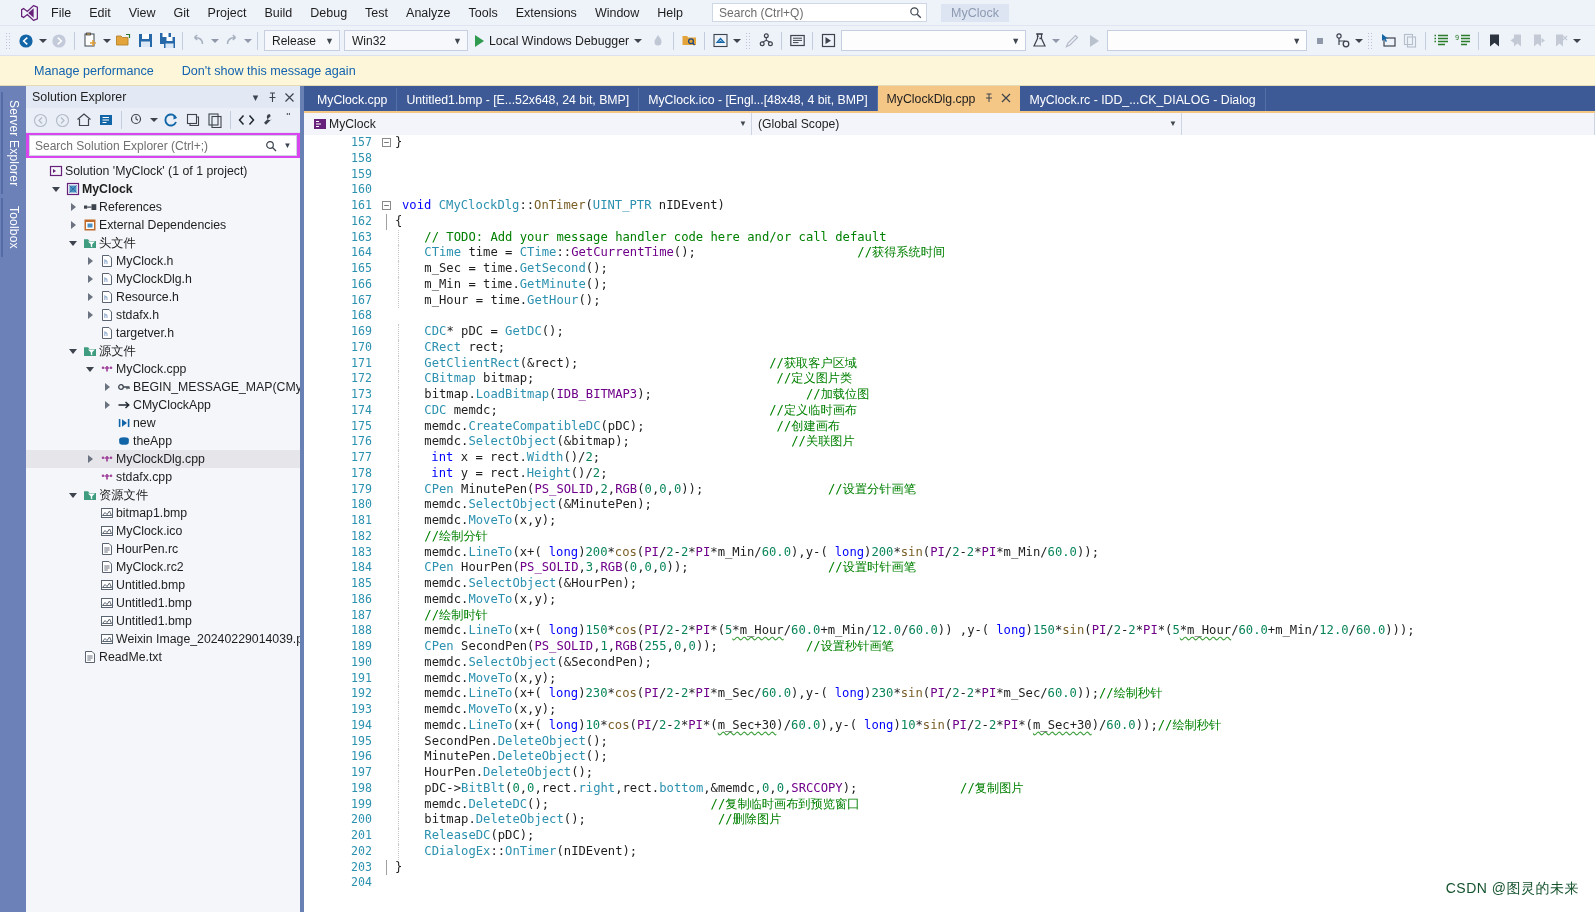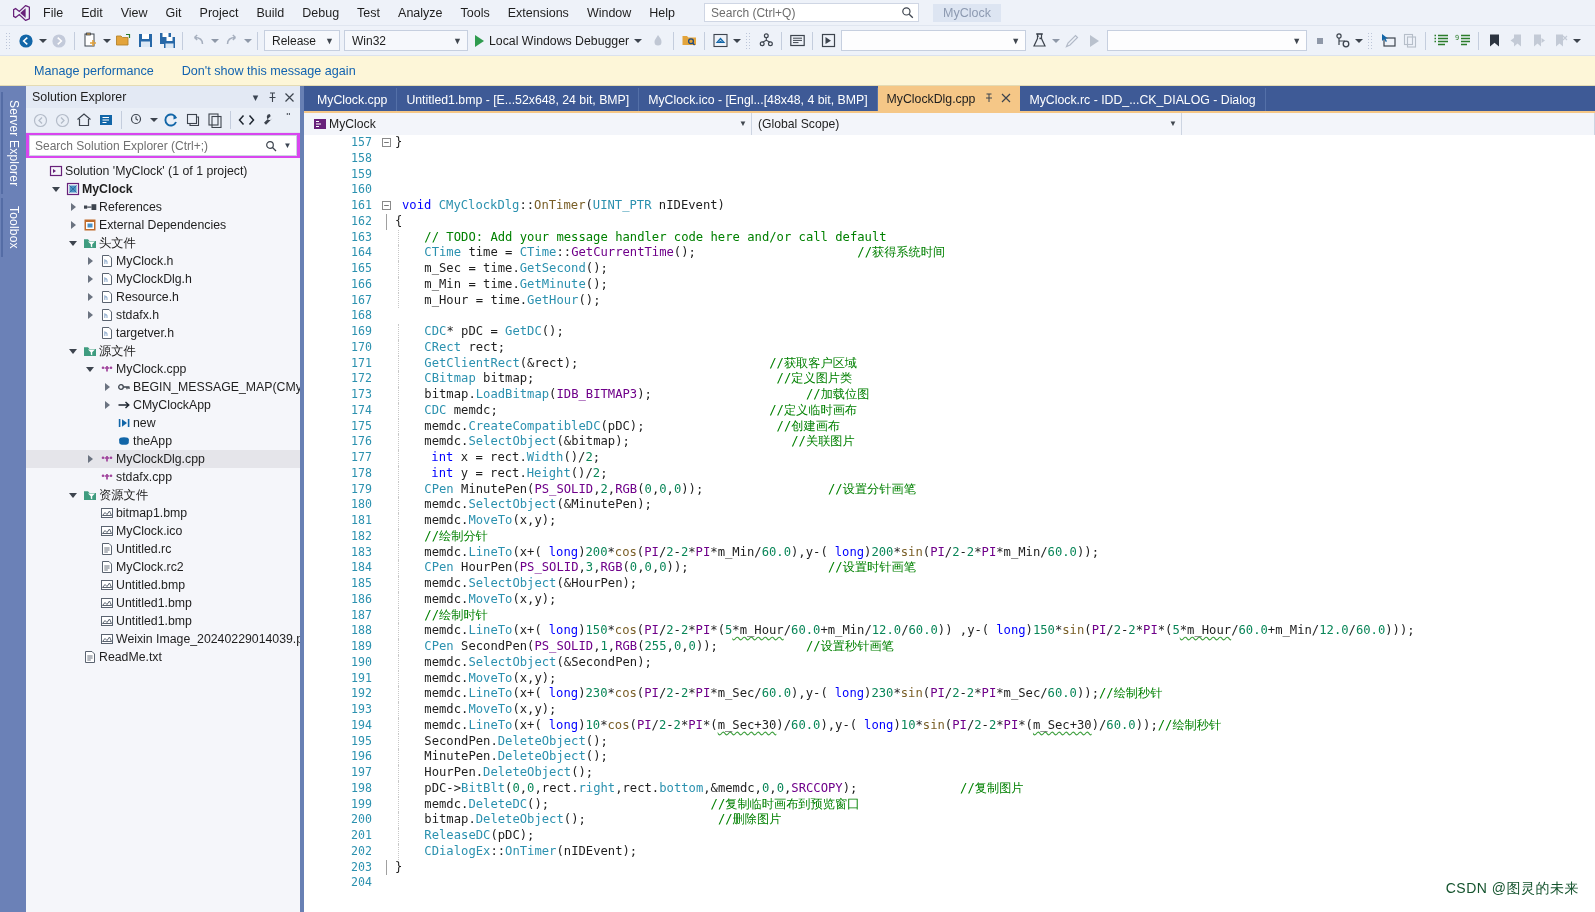--- a/index.html
+++ b/index.html
@@ -12,21 +12,21 @@
     font-size: 12px;
     color: #1e1e1e;
   }
   #app { width: 1595px; height: 912px; position: relative; display: flex; flex-direction: column; background:#e8eef7; }
 
   
   .menubar {
     height: 26px; min-height:26px;
     background: #eef2f9;
     display: flex; align-items: center;
-    padding-left: 8px;
+    padding-left: 16px;
     border-bottom: 1px solid #e0e6f0;
   }
   .vs-logo { width: 26px; height: 22px; display:flex; align-items:center; justify-content:center; }
   .menu-item {
     padding: 3px 9px; font-size: 12.5px; color: #1e1e1e;
     line-height: 18px; cursor: default; white-space: nowrap;
   }
   .search-box {
     margin-left: 20px;
     width: 215px; height: 19px;
@@ -867,21 +867,21 @@
           </div>
           <div class="trow">
             <div style="width: 57px; flex: 0 0 auto;"></div>
             <div class="tw"></div>
             <div class="tic">
               <svg width="14" height="14" viewBox="0 0 14 14">
                 <path d="M2.5 1.5 L9 1.5 L11.5 4 L11.5 12.5 L2.5 12.5 Z" fill="#fff" stroke="#5a6370" stroke-width="1"></path>
                 <path d="M4.3 6 L9.6 6 M4.3 8 L9.6 8 M4.3 10 L7.8 10" stroke="#5a6370" stroke-width=".9"></path>
               </svg>
             </div>
-            <span>Untitled.rc</span>
+            <span>HourPen.rc</span>
           </div>
           <div class="trow">
             <div style="width: 57px; flex: 0 0 auto;"></div>
             <div class="tw"></div>
             <div class="tic">
               <svg width="14" height="14" viewBox="0 0 14 14">
                 <path d="M2.5 1.5 L9 1.5 L11.5 4 L11.5 12.5 L2.5 12.5 Z" fill="#fff" stroke="#5a6370" stroke-width="1"></path>
                 <path d="M4.3 6 L9.6 6 M4.3 8 L9.6 8 M4.3 10 L7.8 10" stroke="#5a6370" stroke-width=".9"></path>
               </svg>
             </div>

